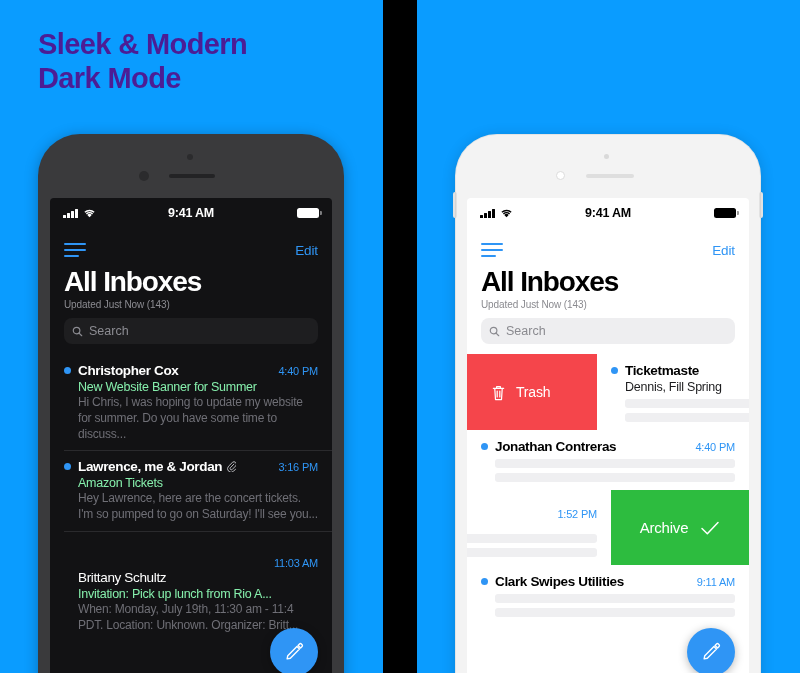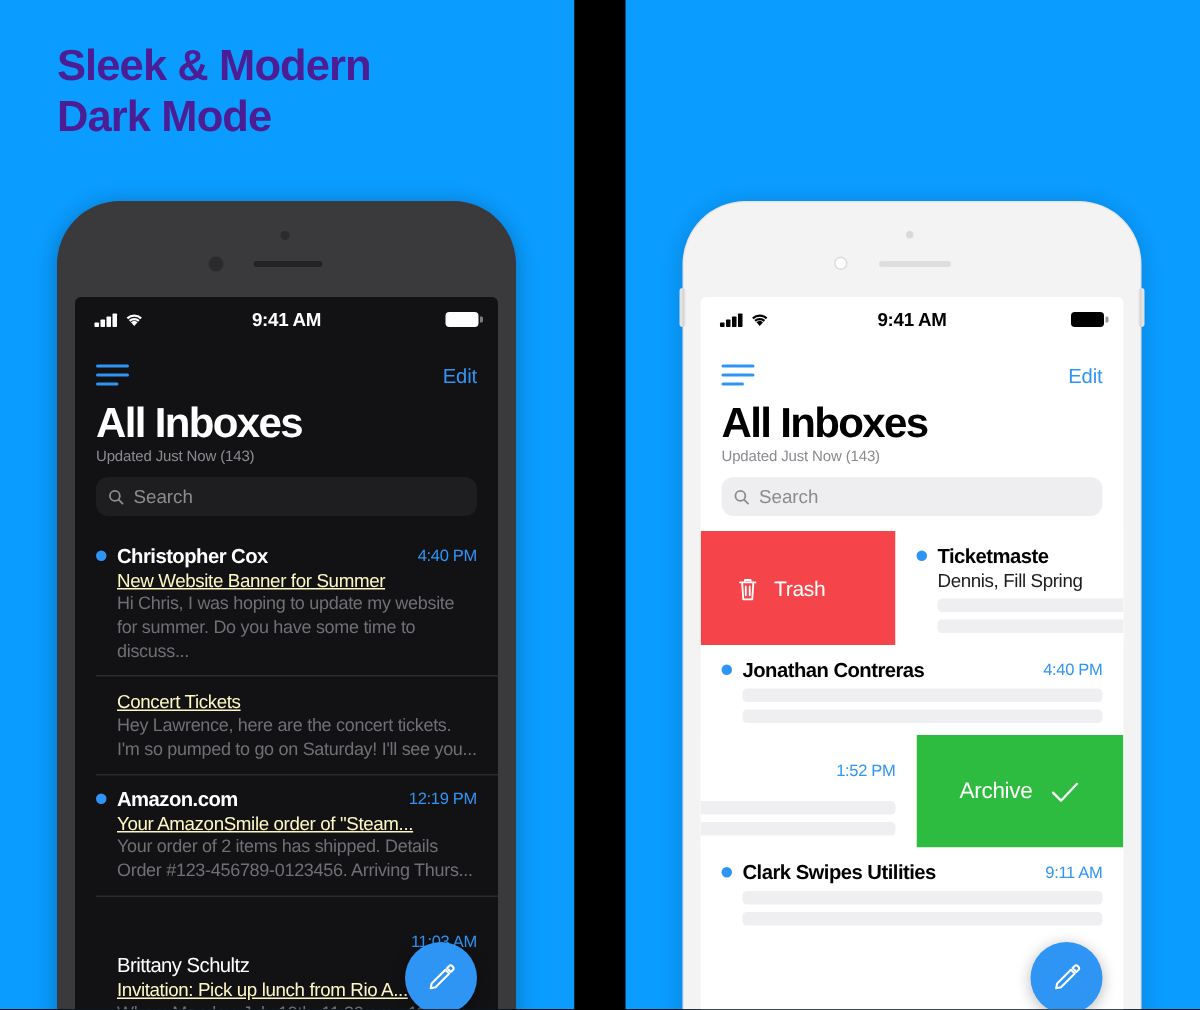--- a/index.html
+++ b/index.html
@@ -173,21 +173,21 @@
          margin-right:7px; flex:0 0 auto; }
   .dot.hidden { background:transparent; }
   .sender { font-size:13.5px; font-weight:700; letter-spacing:-0.35px; white-space:nowrap; }
   .sender.plain { font-weight:400;margin-top:30px; }
   .clip { margin-left:5px; display:inline-flex; }
   .time { margin-left:auto; font-size:11px; color:#2f95f5; letter-spacing:-0.2px; white-space:nowrap; }
   .subject { font-size:12.5px; letter-spacing:-0.25px; margin-top:2px; padding-left:14px; }
   .preview { font-size:12px; letter-spacing:-0.2px; margin-top:1px; padding-left:14px; line-height:1.32; }
 
   .dark .sender { color:#fff; }
-  .dark .subject { color:#fef9c3;text-decoration:underline; }
+  .dark .subject { color:#86efac; }
   .dark .preview { color:#6f6f76; }
   .light .sender { color:#000; }
   .light .subject { color:#1c1c1e; }
 
   
   .skel { height:9px; border-radius:3px; background:#efeff1; margin-top:5px; }
   .skel.w1 { width:100%; }
   .skel.w2 { width:100%; }
 
   
@@ -282,33 +282,34 @@
             <div class="mr-top">
               <span class="dot"></span>
               <span class="sender">Christopher Cox</span>
               <span class="time">4:40 PM</span>
             </div>
             <div class="subject">New Website Banner for Summer</div>
             <div class="preview">Hi Chris, I was hoping to update my website for summer. Do you have some time to discuss...</div>
           </div>
 
           <div class="mailrow">
-            <div class="subject">Concert Tickets</div>
-            <div class="preview">Hey Lawrence, here are the concert tickets. I'm so pumped to go on Saturday! I'll see you...</div>
-          </div>
-
-          <div class="mailrow">
             <div class="mr-top">
               <span class="dot"></span>
-              <span class="sender">Amazon.com</span>
-              <span class="time">12:19 PM</span>
-            </div>
-            <div class="subject">Your AmazonSmile order of "Steam...</div>
-            <div class="preview">Your order of 2 items has shipped. Details Order #123-456789-0123456. Arriving Thurs...</div>
-          </div>
+              <span class="sender">Lawrence, me &amp; Jordan</span>
+              <span class="clip">
+                <svg width="9" height="11" viewBox="0 0 9 11">
+                  <path d="M6.9 3.1 3.3 6.8a1.3 1.3 0 0 0 1.8 1.8l3.6-3.7a2.4 2.4 0 0 0-3.4-3.4L1.6 5.2a3.5 3.5 0 0 0 5 5l2.1-2.2" fill="none" stroke="#c9c9ce" stroke-width="0.9" stroke-linecap="round"></path>
+                </svg>
+              </span>
+              <span class="time">3:16 PM</span>
+            </div>
+            <div class="subject">Amazon Tickets</div>
+            <div class="preview">Hey Lawrence, here are the concert tickets. I'm so pumped to go on Saturday! I'll see you...</div>
+          </div>
+
 
           <div class="mailrow">
             <div class="mr-top">
               <span class="dot hidden"></span>
               <span class="sender plain">Brittany Schultz</span>
               <span class="time">11:03 AM</span>
             </div>
             <div class="subject">Invitation: Pick up lunch from Rio A...</div>
             <div class="preview">When: Monday, July 19th, 11:30 am - 11:4 PDT. Location: Unknown. Organizer: Britt...</div>
           </div>

